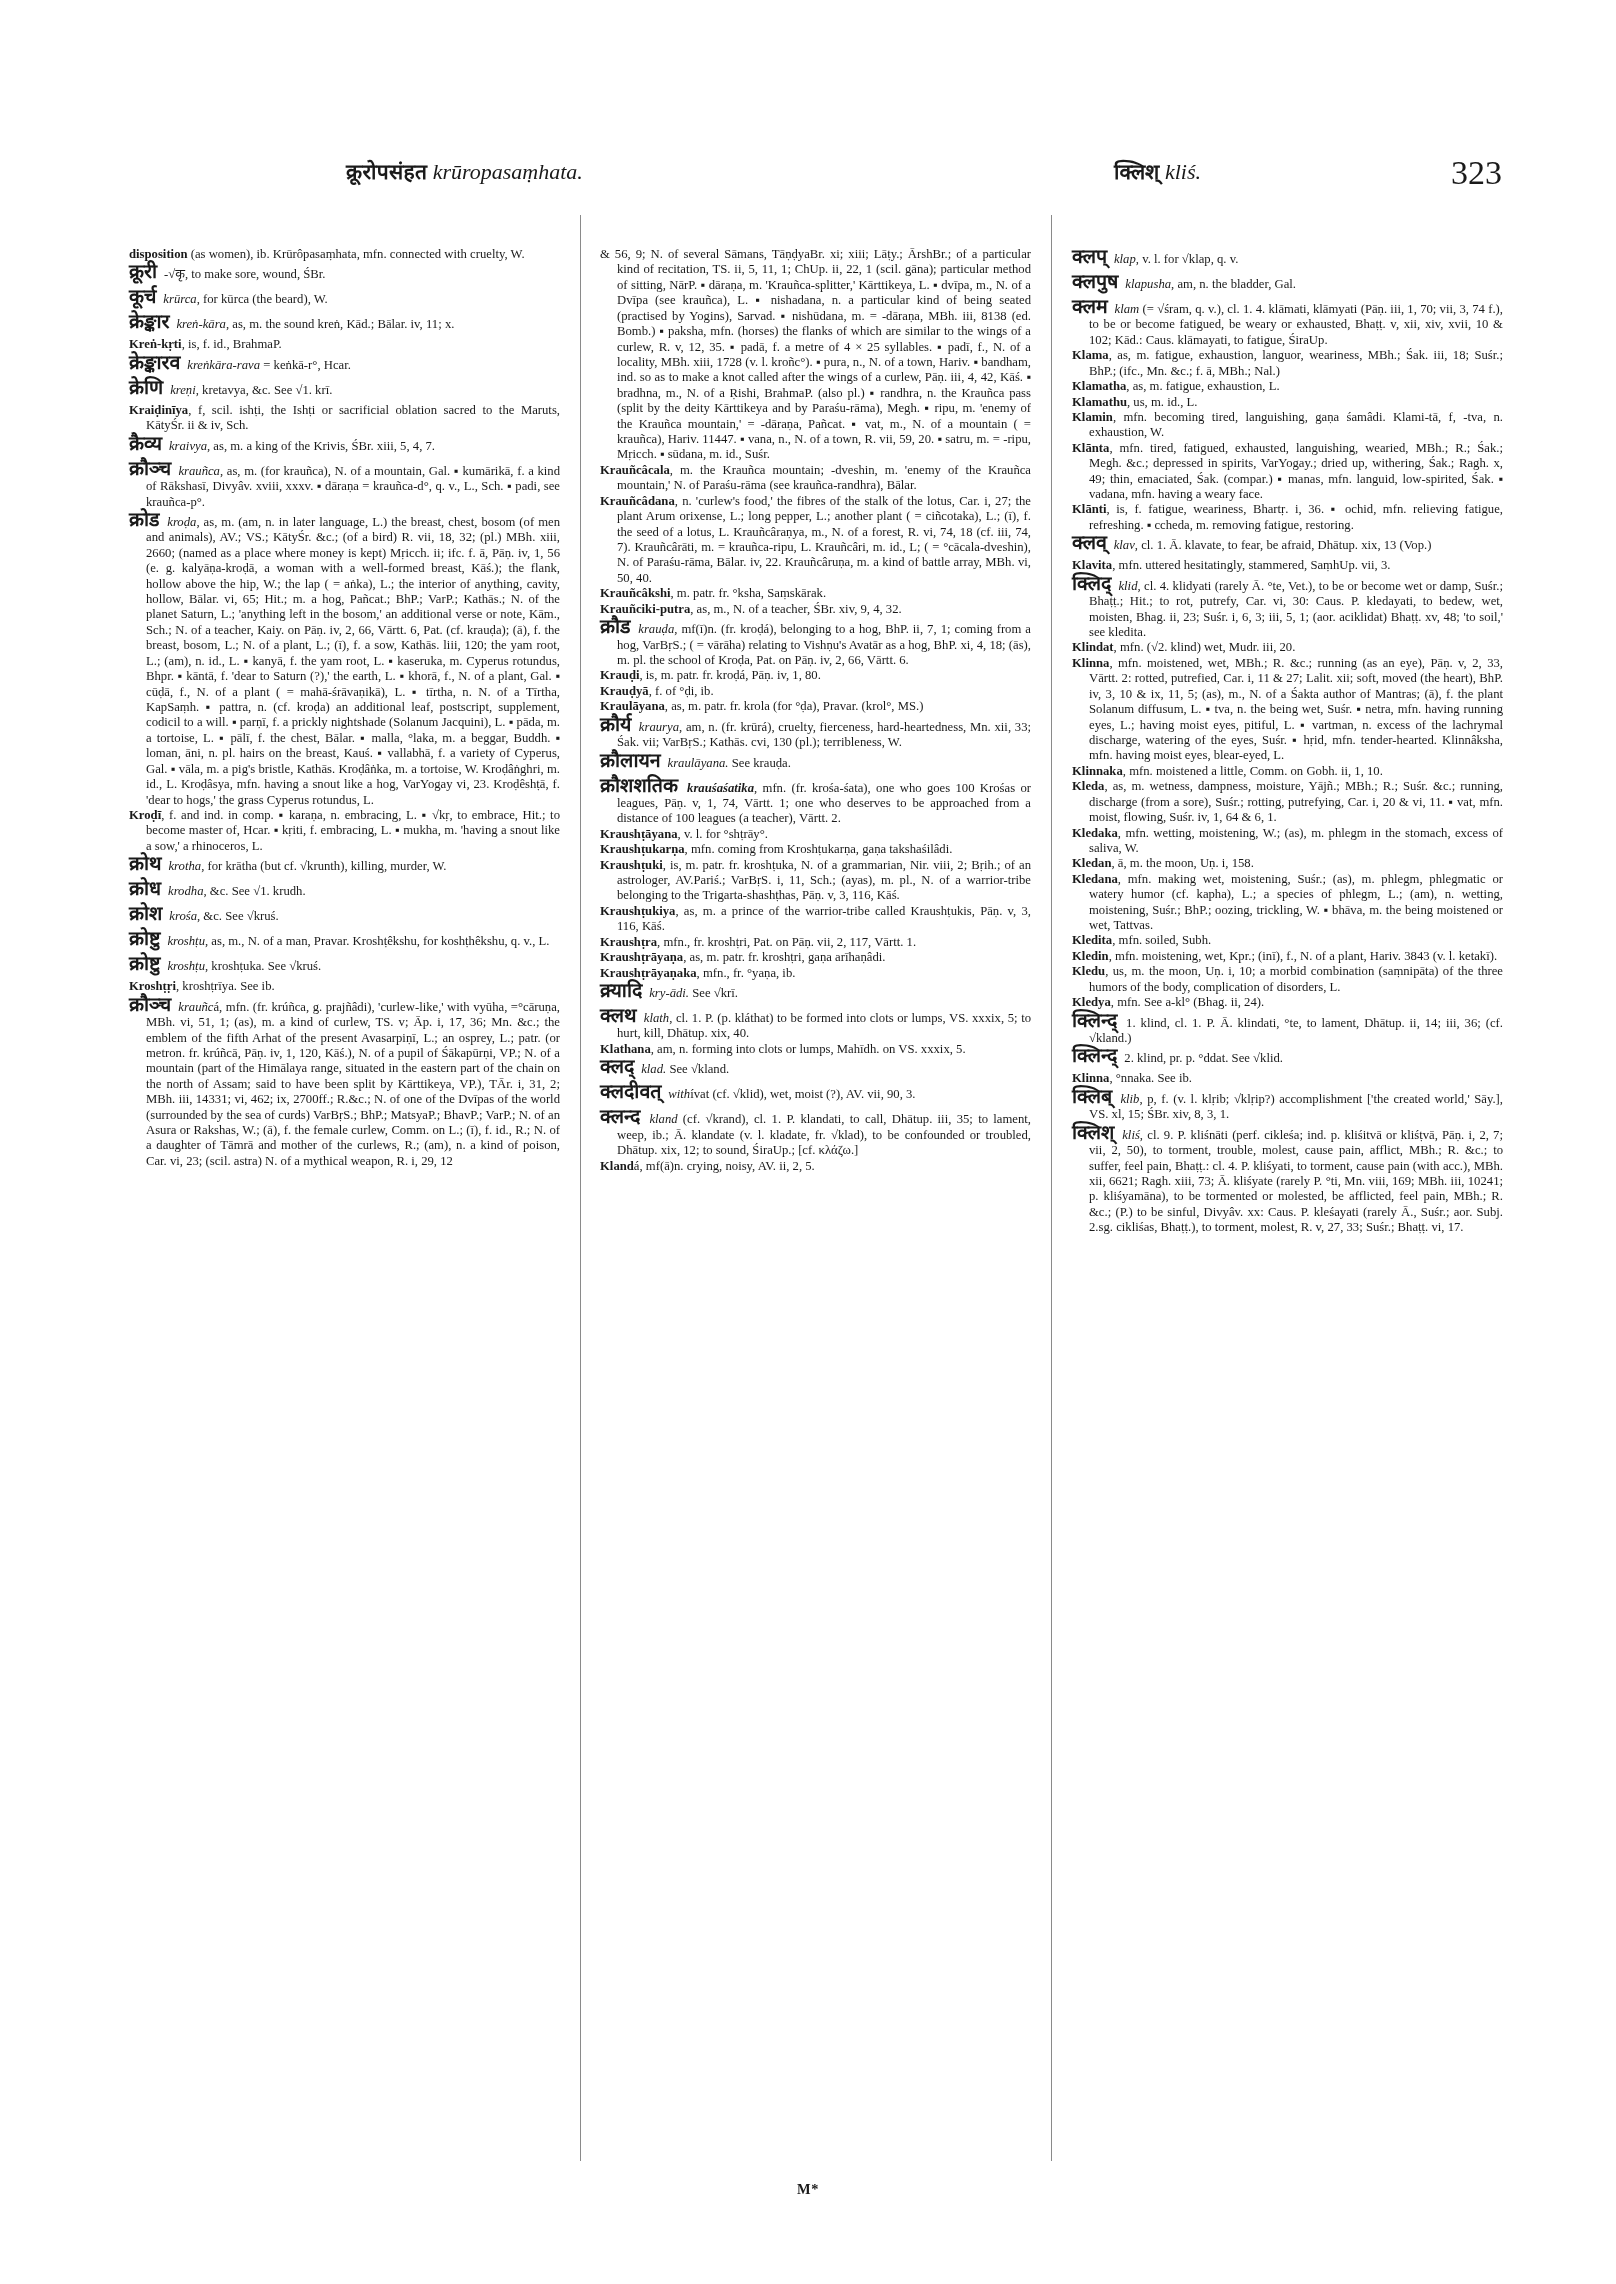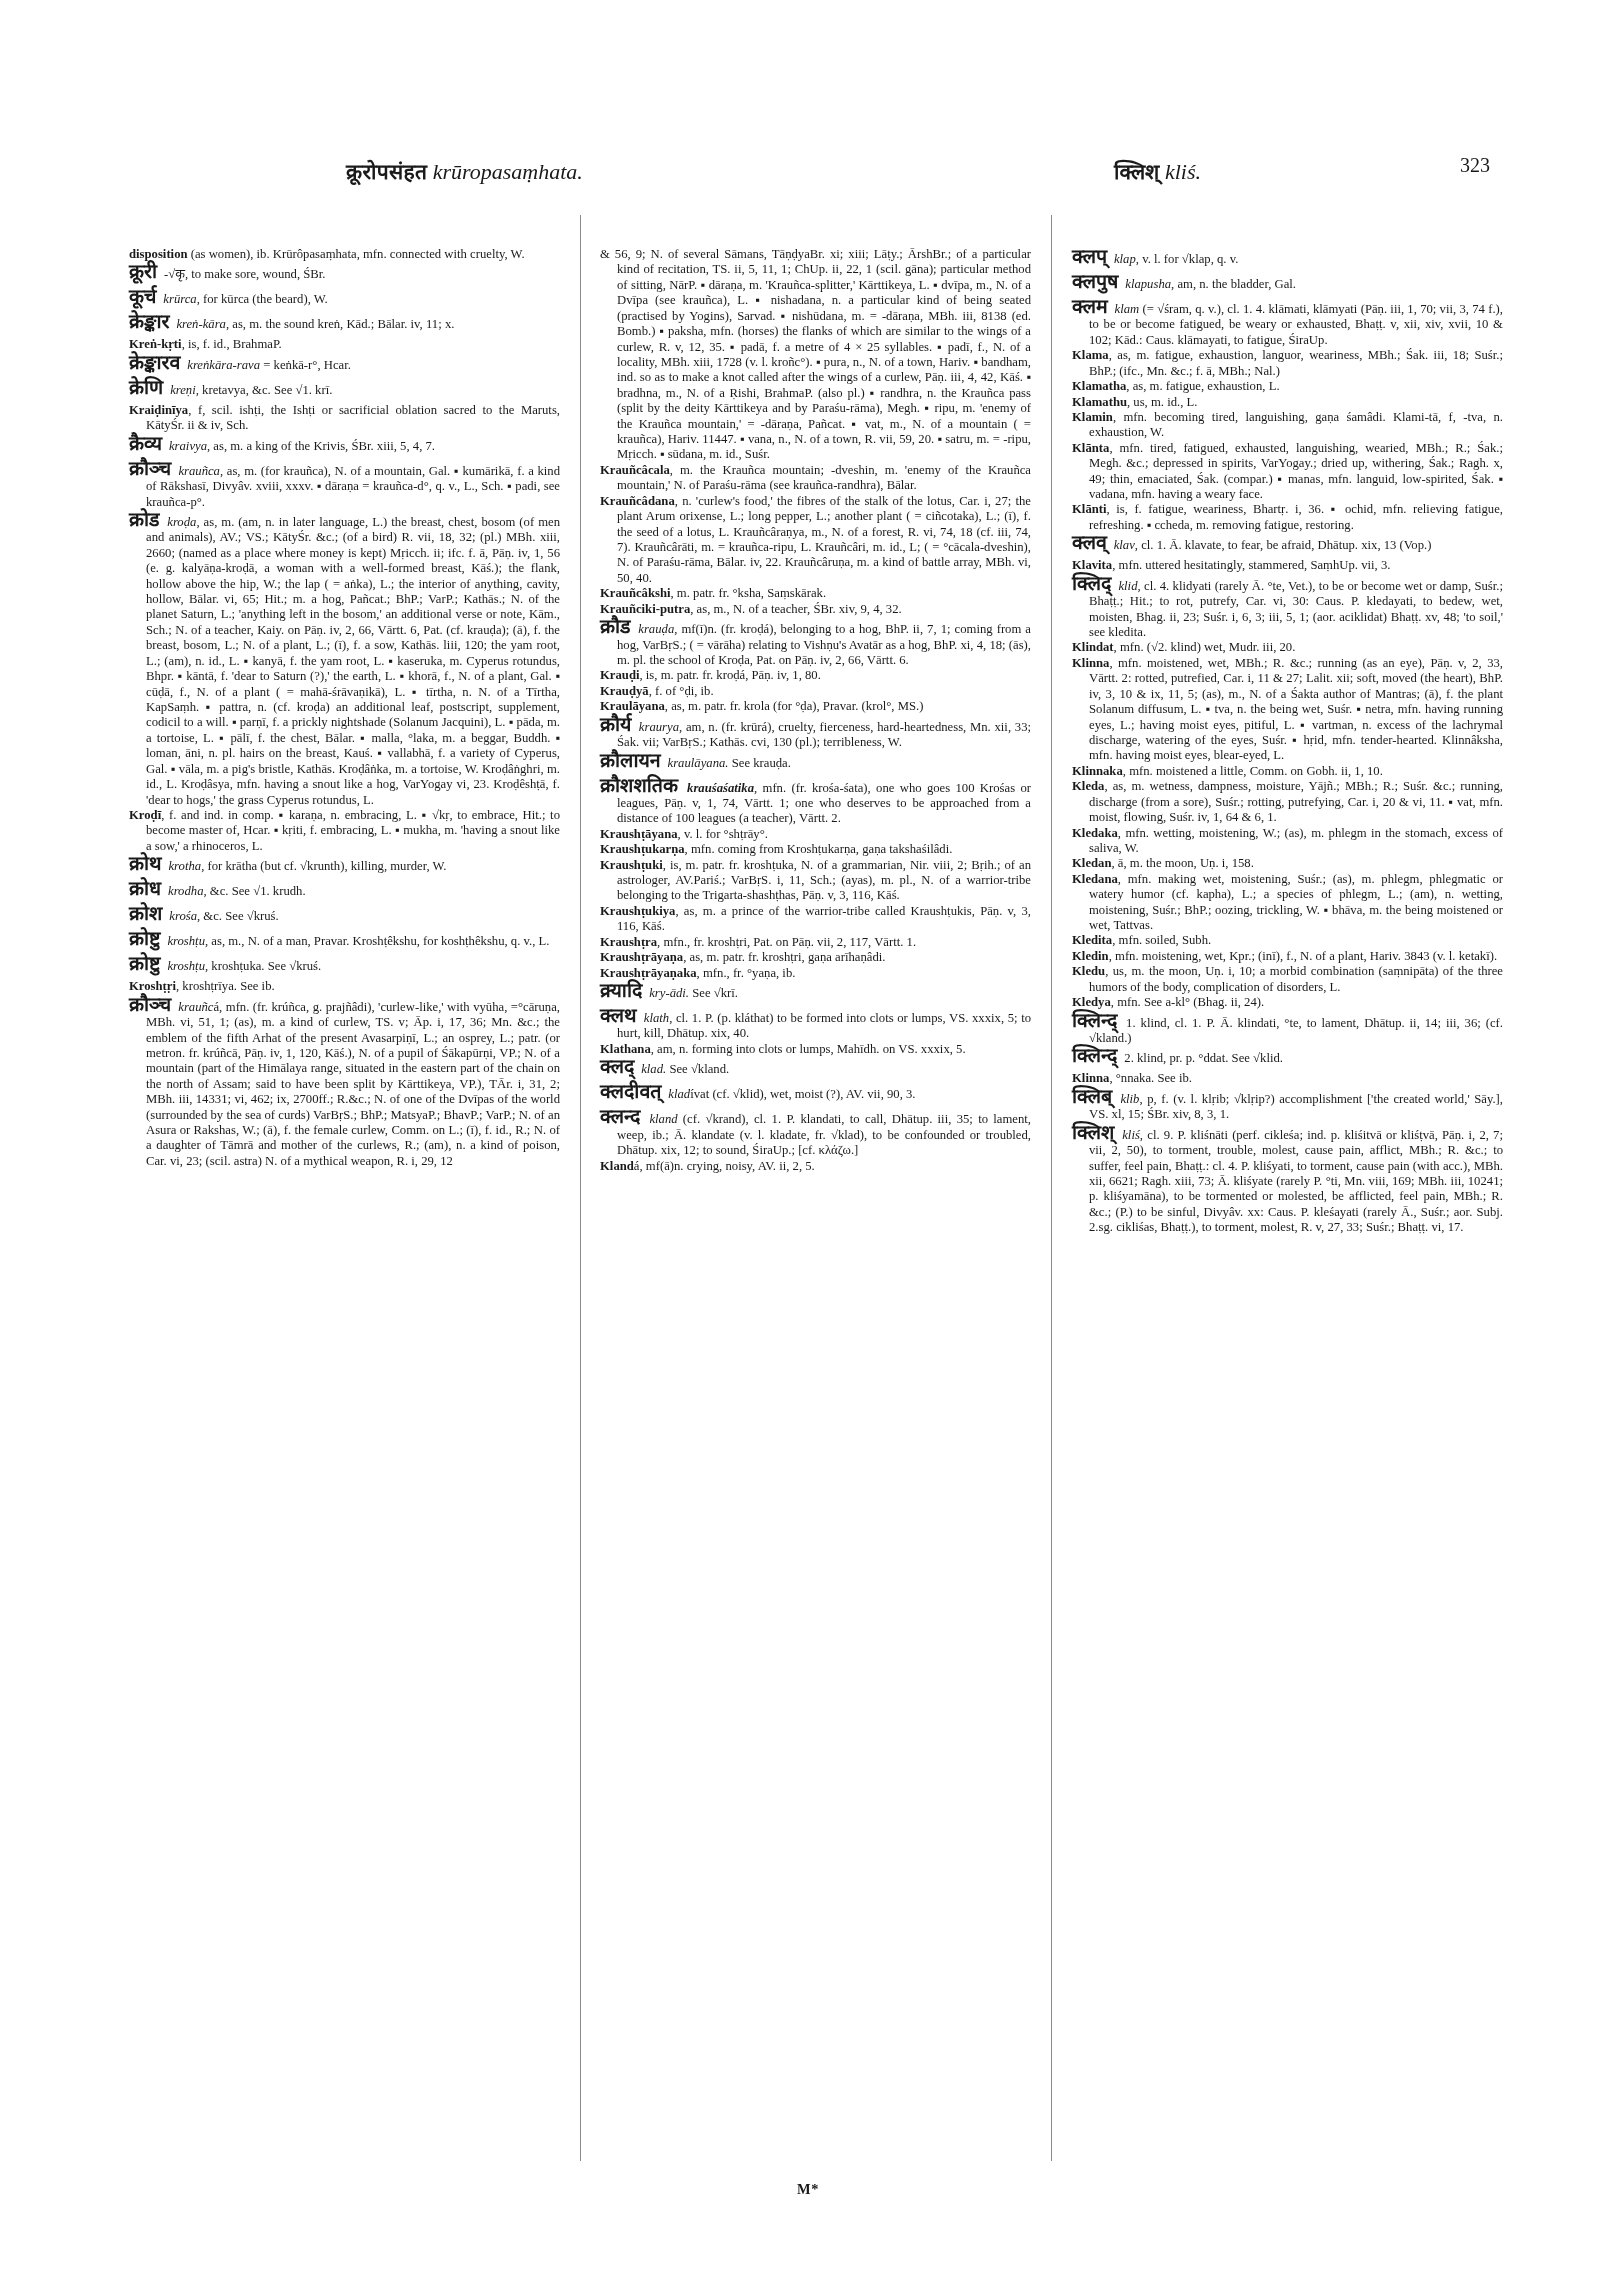--- a/index.html
+++ b/index.html
@@ -53,23 +53,23 @@
     white-space: nowrap;
   }
   .hdr-mid .dev {
     font-style: normal;
     font-family: "DejaVu Sans", sans-serif;
     font-size: 21px;
     font-weight: bold;
   }
   .hdr-page {
     position: absolute;
-    right: 12px;
+    right: 0;
     top: -2.6px;
-    font-size: 20px;
+    font-size: 34px;
     font-weight: normal;
   }
   
   .cols {
     position: absolute;
     left: 129px;
     top: 215px;
     width: 1376px;
     height: 1959px;
   }
@@ -192,21 +192,21 @@
         <p class="e hang"><span class="hw">Kraushṭukarṇa</span><span>, mfn. coming from Kroshṭukarṇa, gaṇa takshaśilâdi.</span></p>
         <p class="e hang"><span class="hw">Kraushṭuki</span><span>, is, m. patr. fr. kroshṭuka, N. of a grammarian, Nir. viii, 2; Bṛih.; of an astrologer, AV.Pariś.; VarBṛS. i, 11, Sch.; (ayas), m. pl., N. of a warrior-tribe belonging to the Trigarta-shashṭhas, Pāṇ. v, 3, 116, Kāś.</span></p>
         <p class="e hang"><span class="hw">Kraushṭukiya</span><span>, as, m. a prince of the warrior-tribe called Kraushṭukis, Pāṇ. v, 3, 116, Kāś.</span></p>
         <p class="e hang"><span class="hw">Kraushṭra</span><span>, mfn., fr. kroshṭri, Pat. on Pāṇ. vii, 2, 117, Vārtt. 1.</span></p>
         <p class="e hang"><span class="hw">Kraushṭrāyaṇa</span><span>, as, m. patr. fr. kroshṭri, gaṇa arīhaṇâdi.</span></p>
         <p class="e hang"><span class="hw">Kraushṭrāyaṇaka</span><span>, mfn., fr. °yaṇa, ib.</span></p>
         <p class="e hang bigline"><span class="devbig">क्र्यादि </span><span class="it" style="font-weight: normal;">kry-ādi.</span><span> See √krī.</span></p>
         <p class="e hang bigline"><span class="devbig">क्लथ </span><span class="it" style="font-weight: normal;">klath</span><span>, cl. 1. P. (p. kláthat) to be formed into clots or lumps, VS. xxxix, 5; to hurt, kill, Dhātup. xix, 40.</span></p>
         <p class="e hang"><span class="hw">Klathana</span><span>, am, n. forming into clots or lumps, Mahīdh. on VS. xxxix, 5.</span></p>
         <p class="e hang bigline"><span class="devbig">क्लद् </span><span class="it" style="font-weight: normal; font-style: italic;">klad.</span><span> See √kland.</span></p>
-        <p class="e hang bigline"><span class="devbig">क्लदीवत् </span><span class="it" style="font-weight: normal;">klad</span><span>ívat (cf. √klid), wet, moist (?), AV. vii, 90, 3.</span></p>
+        <p class="e hang bigline"><span class="devbig">क्लदीवत् </span><span class="it" style="font-weight: normal;">with</span><span>ívat (cf. √klid), wet, moist (?), AV. vii, 90, 3.</span></p>
         <p class="e hang bigline"><span class="devbig">क्लन्द </span><span class="it" style="font-weight: normal;">kland</span><span> (cf. √krand), cl. 1. P. klandati, to call, Dhātup. iii, 35; to lament, weep, ib.; Ā. klandate (v. l. kladate, fr. √klad), to be confounded or troubled, Dhātup. xix, 12; to sound, ŚirаUp.; [cf. κλάζω.]</span></p>
         <p class="e hang"><span class="hw">Kland</span><span>á, mf(ā)n. crying, noisy, AV. ii, 2, 5.</span></p>
       </div>
     <div class="col col3" id="col-3">
         <p class="e hang bigline"><span class="devbig">क्लप् </span><span class="it" style="font-weight: normal;">klap</span><span>, v. l. for √klap, q. v.</span></p>
         <p class="e hang bigline"><span class="devbig">क्लपुष </span><span class="it" style="font-weight: normal;">klapusha</span><span>, am, n. the bladder, Gal.</span></p>
         <p class="e hang bigline"><span class="devbig">क्लम </span><span class="it" style="font-weight: normal;">klam</span><span> (= √śram, q. v.), cl. 1. 4. klāmati, klāmyati (Pāṇ. iii, 1, 70; vii, 3, 74 f.), to be or become fatigued, be weary or exhausted, Bhaṭṭ. v, xii, xiv, xvii, 10 &amp; 102; Kād.: Caus. klāmayati, to fatigue, ŚirаUp.</span></p>
         <p class="e hang"><span class="hw">Klama</span><span>, as, m. fatigue, exhaustion, languor, weariness, MBh.; Śak. iii, 18; Suśr.; BhP.; (ifc., Mn. &amp;c.; f. ā, MBh.; Nal.)</span></p>
         <p class="e hang"><span class="hw">Klamatha</span><span>, as, m. fatigue, exhaustion, L.</span></p>
         <p class="e hang"><span class="hw">Klamathu</span><span>, us, m. id., L.</span></p>

